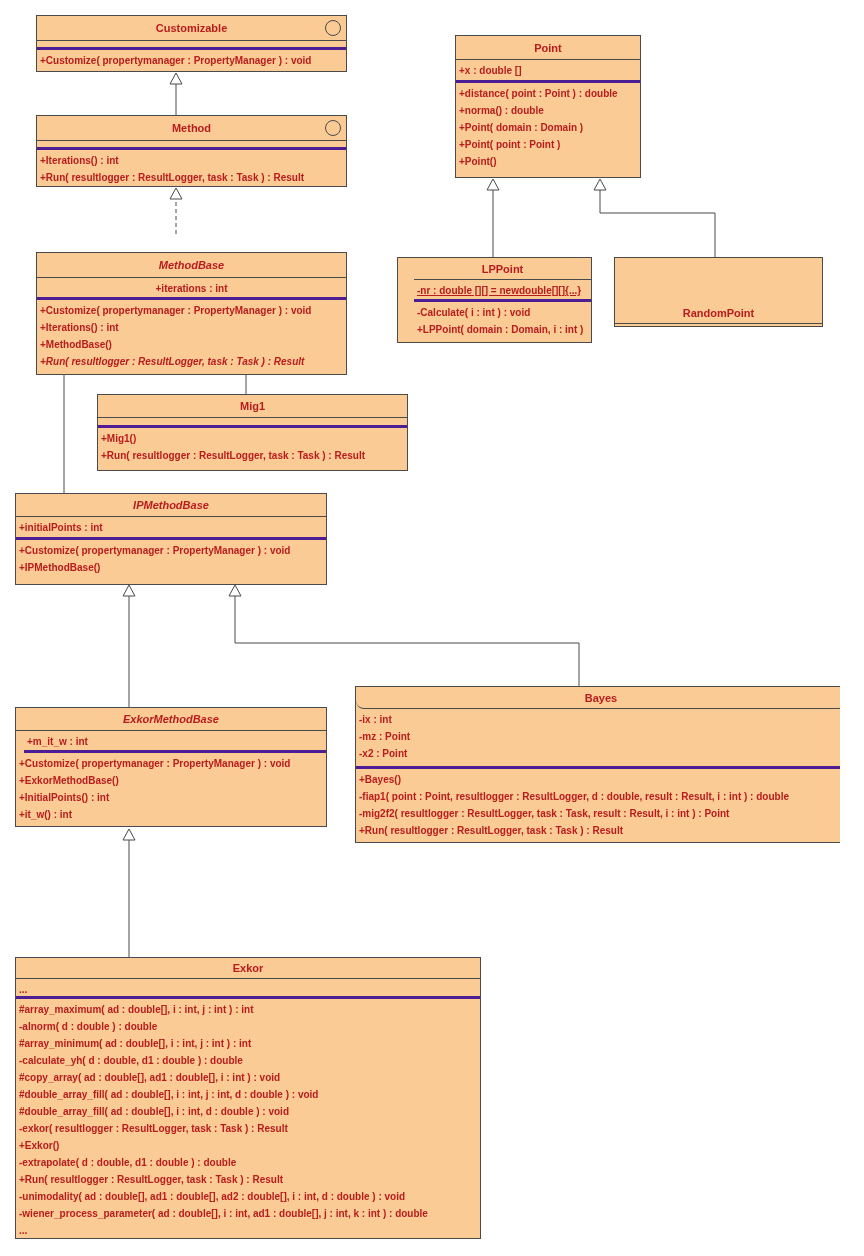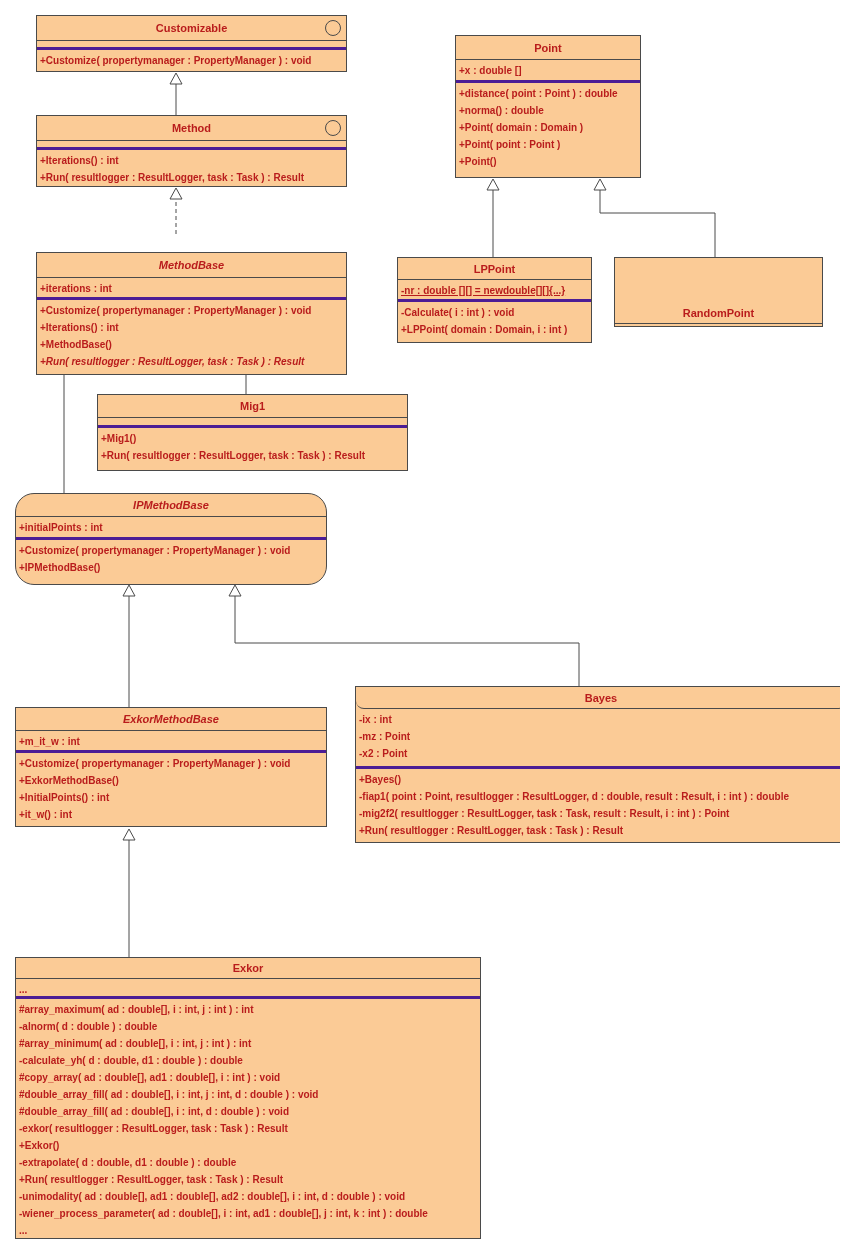--- a/index.html
+++ b/index.html
@@ -73,21 +73,21 @@
       <div class="cb-sec cb-attrs" style="height: 9px;"></div>
       <div class="cb-sec cb-ops">
         <div class="cb-row">+Iterations() : int</div>
         <div class="cb-row">+Run( resultlogger : ResultLogger, task : Task ) : Result</div>
       </div>
     </div>
     <div class="class-box" style="left: 36px; top: 234px; width: 311px; height: 123px; background: rgb(251, 203, 150); border-color: rgb(74, 74, 74); margin-top: 18px;">
       <div class="cb-title" style="height: 25px;">
         <span class="cls-name abstract">MethodBase</span>
       </div>
-      <div class="cb-sec cb-attrs" style="height: 22px;">
+      <div class="cb-sec cb-attrs" style="height: 22px; text-align: center;">
         <div class="cb-row">+iterations : int</div>
       </div>
       <div class="cb-sec cb-ops">
         <div class="cb-row">+Customize( propertymanager : PropertyManager ) : void</div>
         <div class="cb-row">+Iterations() : int</div>
         <div class="cb-row">+MethodBase()</div>
         <div class="cb-row abstract">+Run( resultlogger : ResultLogger, task : Task ) : Result</div>
       </div>
     </div>
     <div class="class-box" style="left: 455px; top: 35px; width: 186px; height: 143px; background: rgb(251, 203, 150); border-color: rgb(74, 74, 74);">
@@ -98,21 +98,21 @@
         <div class="cb-row">+x : double []</div>
       </div>
       <div class="cb-sec cb-ops">
         <div class="cb-row">+distance( point : Point ) : double</div>
         <div class="cb-row">+norma() : double</div>
         <div class="cb-row">+Point( domain : Domain )</div>
         <div class="cb-row">+Point( point : Point )</div>
         <div class="cb-row">+Point()</div>
       </div>
     </div>
-    <div class="class-box" style="left: 397px; top: 257px; width: 195px; height: 86px; background: rgb(251, 203, 150); border-color: rgb(74, 74, 74);">
+    <div class="class-box" style="left: 397px; top: 257px; width: 195px; height: 86px; background: rgb(251, 203, 150); border-color: rgb(74, 74, 74); padding-left: 16px;">
       <div class="cb-title" style="height: 22px;">
         <span class="cls-name">LPPoint</span>
       </div>
       <div class="cb-sec cb-attrs" style="height: 22px;">
         <div class="cb-row static">-nr : double [][] = newdouble[][]{...}</div>
       </div>
       <div class="cb-sec cb-ops">
         <div class="cb-row">-Calculate( i : int ) : void</div>
         <div class="cb-row">+LPPoint( domain : Domain, i : int )</div>
       </div>
@@ -131,37 +131,37 @@
     <div class="class-box" style="left: 97px; top: 394px; width: 311px; height: 77px; background: rgb(251, 203, 150); border-color: rgb(74, 74, 74);">
       <div class="cb-title" style="height: 23px;">
         <span class="cls-name">Mig1</span>
       </div>
       <div class="cb-sec cb-attrs" style="height: 10px;"></div>
       <div class="cb-sec cb-ops">
         <div class="cb-row">+Mig1()</div>
         <div class="cb-row">+Run( resultlogger : ResultLogger, task : Task ) : Result</div>
       </div>
     </div>
-    <div class="class-box" style="left: 15px; top: 493px; width: 312px; height: 92px; background: rgb(251, 203, 150); border-color: rgb(74, 74, 74); border-radius: 19px;">
+    <div class="class-box" style="left: 15px; top: 493px; width: 312px; height: 92px; background: rgb(251, 203, 150); border-color: rgb(74, 74, 74);">
       <div class="cb-title" style="height: 23px;">
         <span class="cls-name abstract">IPMethodBase</span>
       </div>
       <div class="cb-sec cb-attrs" style="height: 23px;">
         <div class="cb-row">+initialPoints : int</div>
       </div>
       <div class="cb-sec cb-ops">
         <div class="cb-row">+Customize( propertymanager : PropertyManager ) : void</div>
         <div class="cb-row">+IPMethodBase()</div>
       </div>
     </div>
     <div class="class-box" style="left: 15px; top: 707px; width: 312px; height: 120px; background: rgb(251, 203, 150); border-color: rgb(74, 74, 74);">
       <div class="cb-title" style="height: 23px;">
         <span class="cls-name abstract">ExkorMethodBase</span>
       </div>
-      <div class="cb-sec cb-attrs" style="height: 22px;">
+      <div class="cb-sec cb-attrs" style="height: 22px; margin-left: 8px;">
         <div class="cb-row">+m_it_w : int</div>
       </div>
       <div class="cb-sec cb-ops">
         <div class="cb-row">+Customize( propertymanager : PropertyManager ) : void</div>
         <div class="cb-row">+ExkorMethodBase()</div>
         <div class="cb-row">+InitialPoints() : int</div>
         <div class="cb-row">+it_w() : int</div>
       </div>
     </div>
     <div class="class-box" style="left: 355px; top: 686px; width: 492px; height: 157px; background: rgb(251, 203, 150); border-color: rgb(74, 74, 74);">

